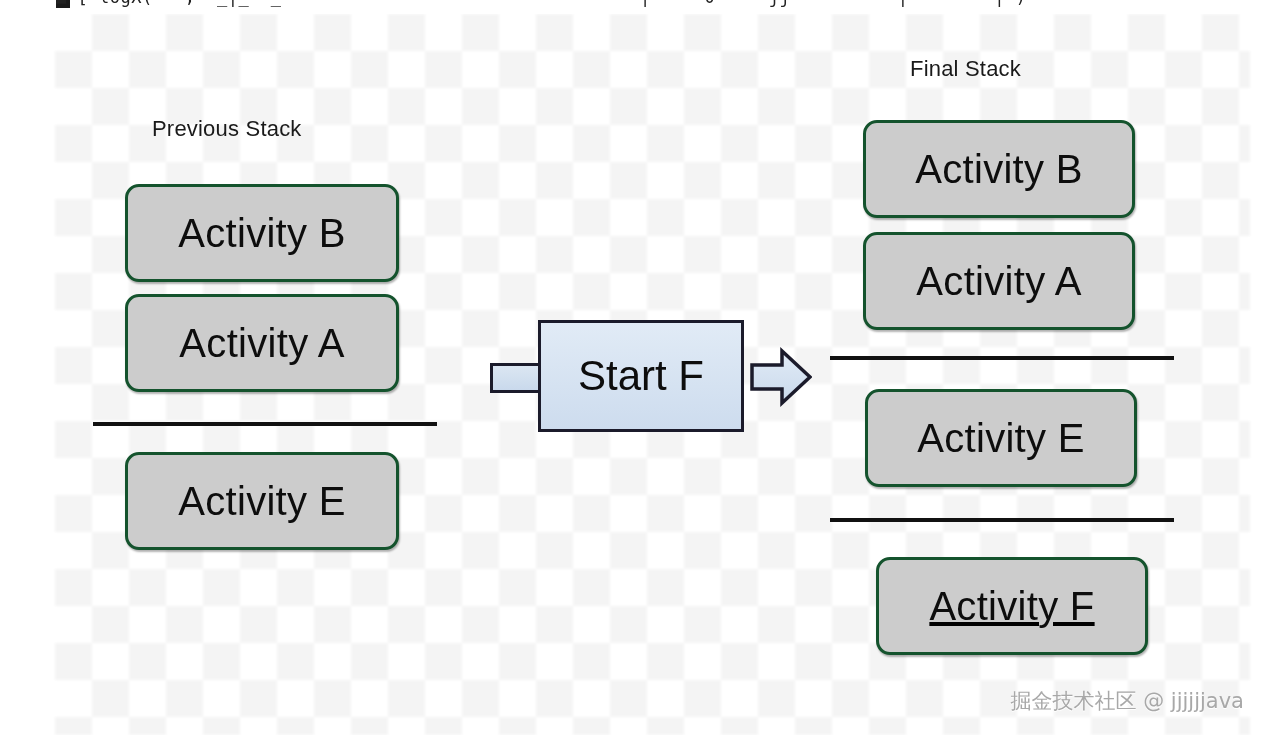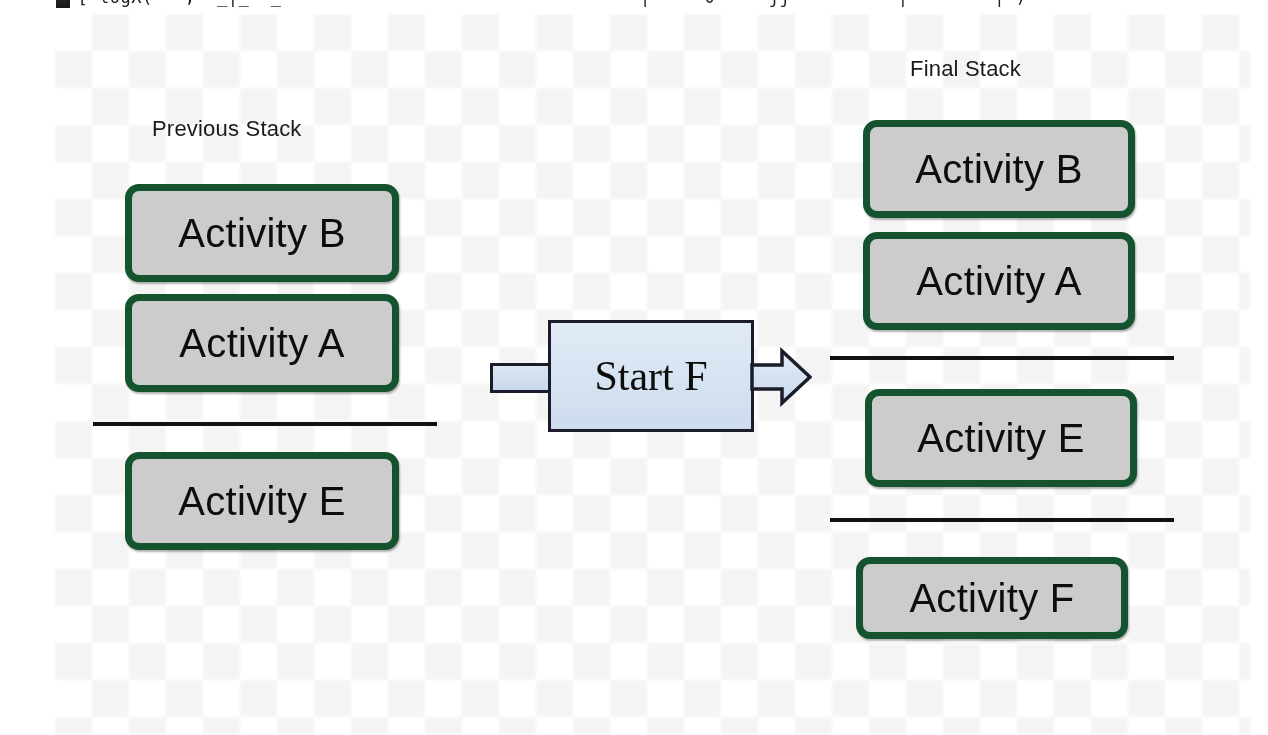--- a/index.html
+++ b/index.html
@@ -66,21 +66,21 @@
     font-size: 22px;
     color: #1a1a1a;
     white-space: nowrap;
     letter-spacing: 0.2px;
   }
 
   .act-box {
     position: absolute;
     box-sizing: border-box;
     background: #cccccc;
-    border: 7px solid #14532d;
+    border: 3px solid #14532d;
     border-radius: 14px;
     display: flex;
     align-items: center;
     justify-content: center;
     box-shadow: 1px 2px 2px rgba(0,0,0,0.30);
   }
   .act-box .label {
     font-size: 40px;
     color: #0d0d0d;
     white-space: nowrap;
@@ -107,31 +107,30 @@
     top: 43px;
     width: 70px;
     height: 30px;
     box-sizing: border-box;
     background: linear-gradient(180deg, #dbe6f2 0%, #c9d9ec 100%);
     border: 3px solid #1b1b2b;
     border-right: none;
   }
   #start-box {
     position: absolute;
-    left: 58px;
+    left: 48px;
     top: 0px;
     width: 206px;
     height: 112px;
     box-sizing: border-box;
     background: linear-gradient(180deg, #e1ebf6 0%, #cddcee 100%);
     border: 3px solid #1b1b2b;
     display: flex;
     align-items: center;
     justify-content: center;
-    font-family: Liberation Serif, serif;
   }
   #start-box .label {
     font-size: 42px;
     color: #0d0d0d;
     white-space: nowrap;
   }
   #start-arrow {
     position: absolute;
     left: 260px;
     top: 27px;
@@ -206,18 +205,19 @@
   </div>
 
   <div class="divider" style="left:830px; top:356px; width:344px;"></div>
 
   <div class="act-box" style="left:865px; top:389px; width:272px; height:98px;">
     <span class="label">Activity E</span>
   </div>
 
   <div class="divider" style="left:830px; top:518px; width:344px;"></div>
 
-  <div class="act-box" style="left:856px; top:557px; width:272px; height:82px;">
+  <div class="act-box" style="left:876px; top:557px; width:272px; height:98px;text-decoration:underline;">
     <span class="label">Activity F</span>
   </div>
 
+  <div id="watermark">掘金技术社区 @ jjjjjjava</div>
 
 </div>
 
 </body></html>

